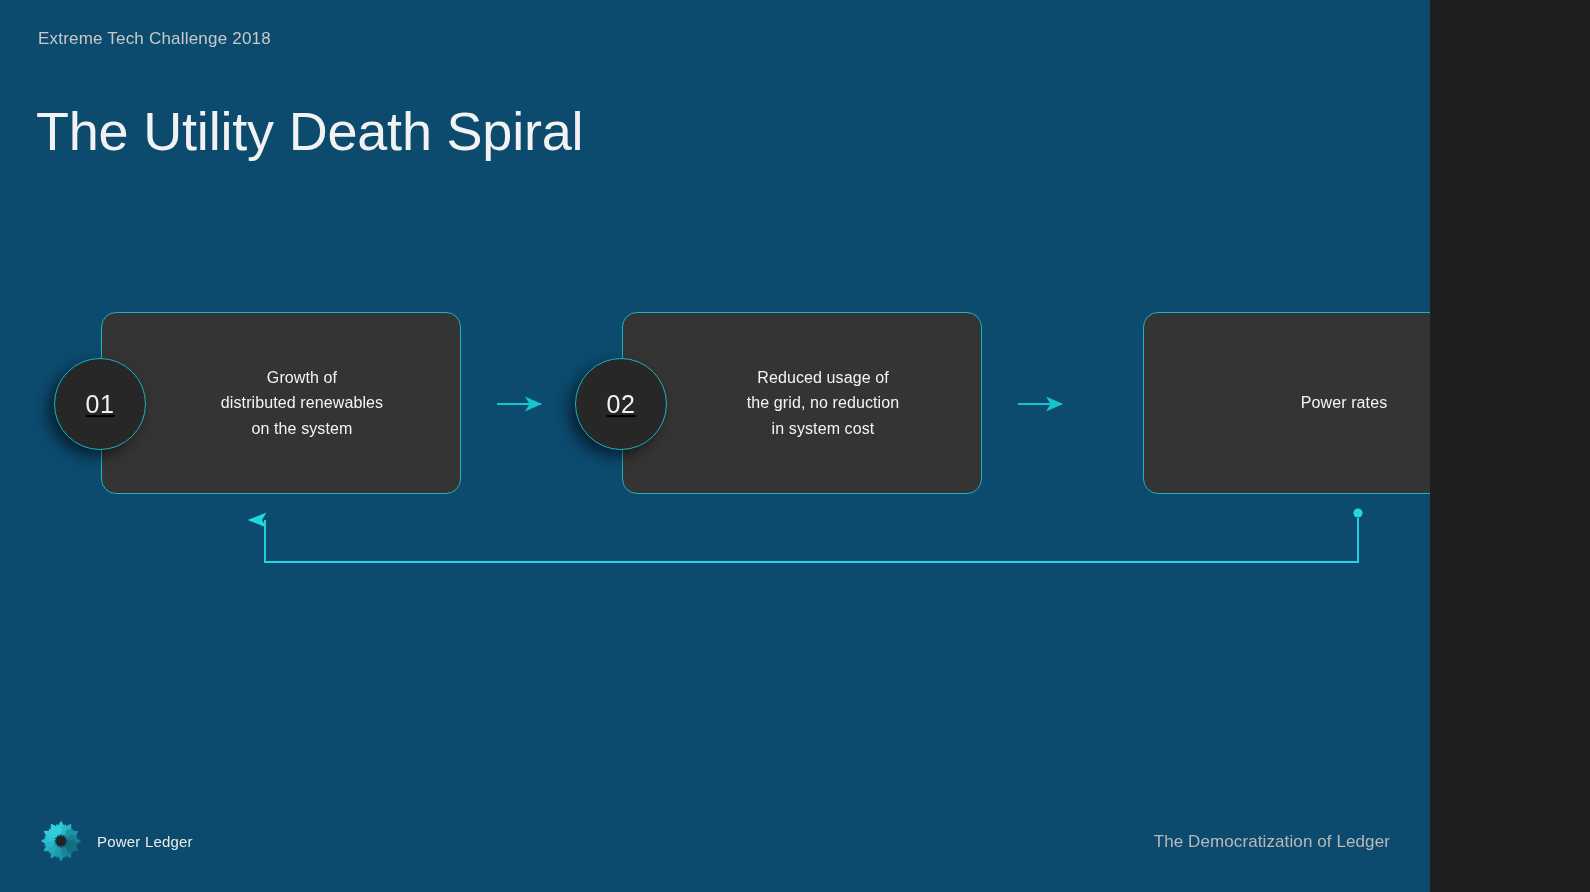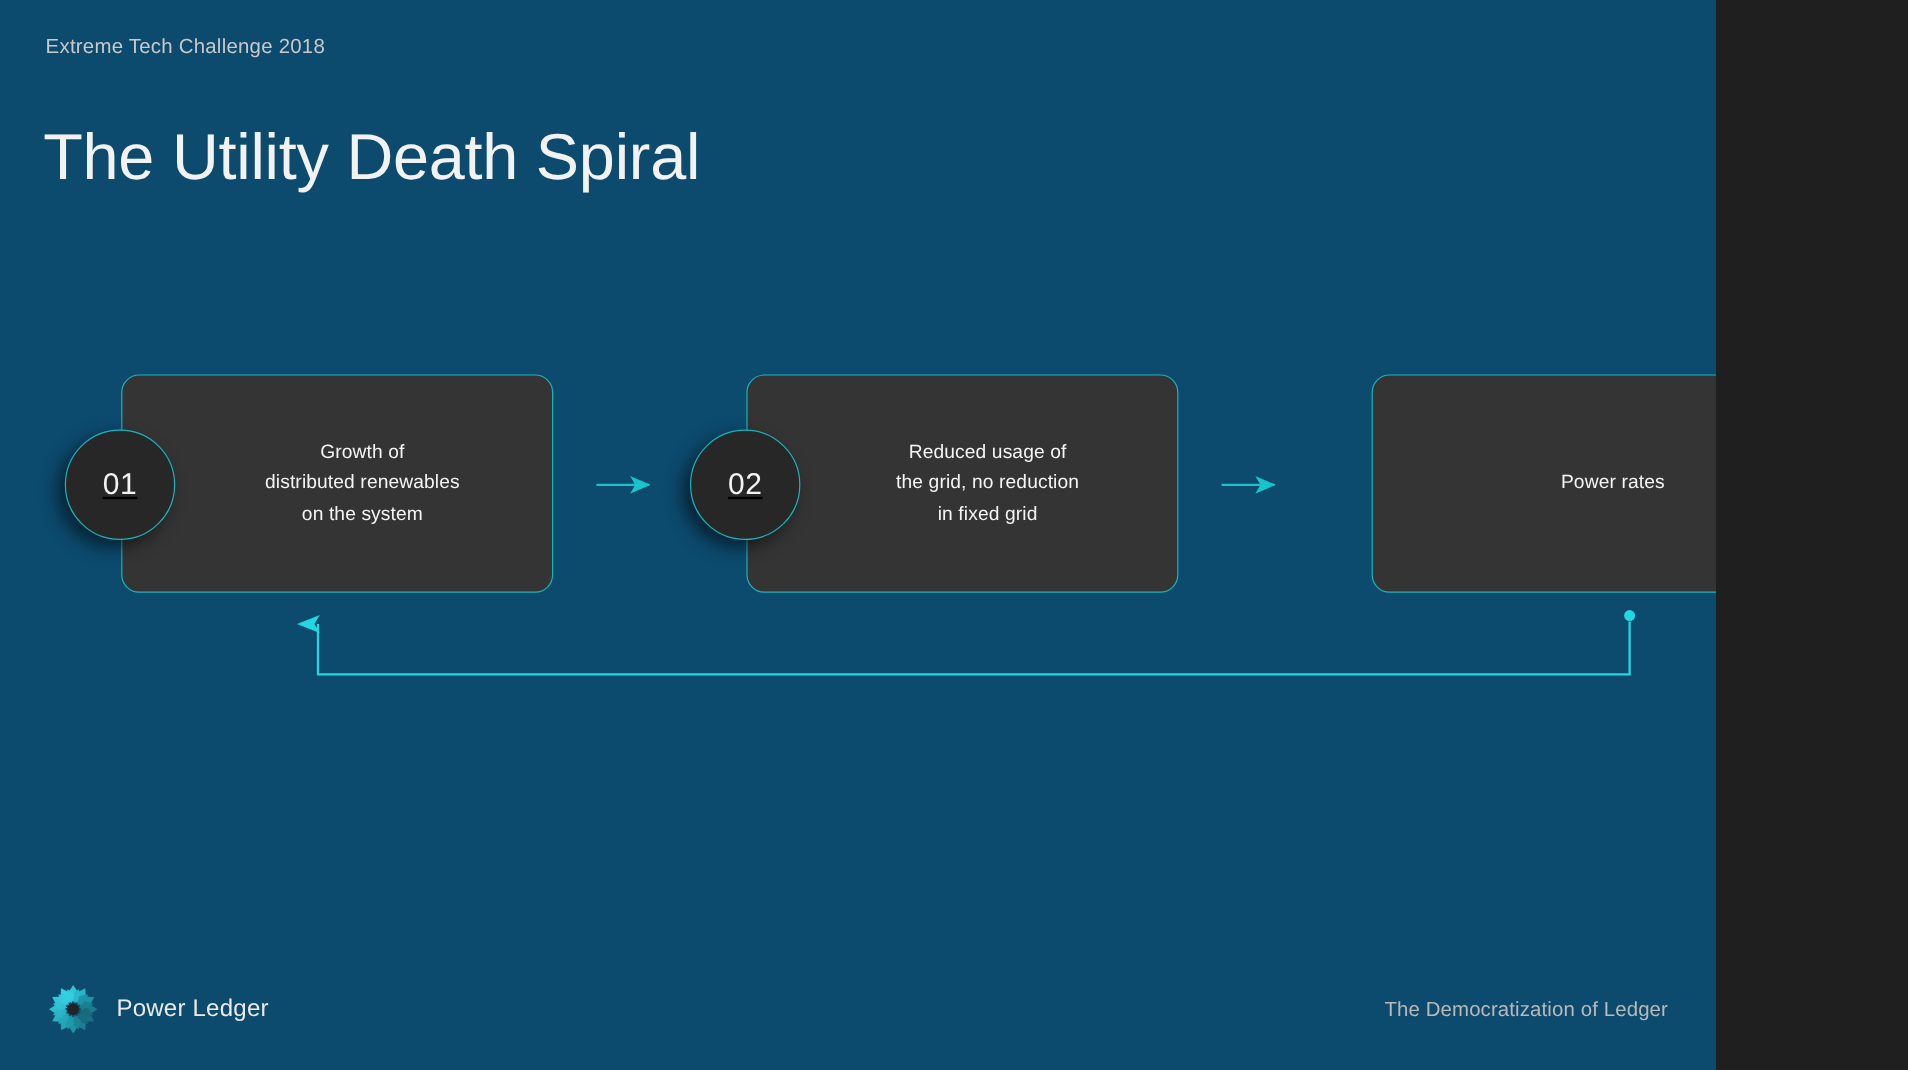--- a/index.html
+++ b/index.html
@@ -110,21 +110,21 @@
     display: flex;
     align-items: center;
     gap: 13px;
   }
   .logo-mark {
     width: 46px;
     height: 46px;
     display: block;
   }
   .logo-text {
-    font-size: 20px;
+    font-size: 15px;
     font-weight: 400;
     color: #eaeaea;
     letter-spacing: 0.2px;
     white-space: nowrap;
   }
   .footer-right {
     position: absolute;
     right: 40px;
     bottom: 40px;
     font-size: 17px;
@@ -177,21 +177,21 @@
       </div>
     </div>
     <div class="badge" style="left:54px; top:358px;">
       <span class="badge-num">01</span>
     </div>
 
     <div class="card" style="left:622px; top:312px; width:360px; height:182px;">
       <div class="card-text">
         <span>Reduced usage of</span><br>
         <span>the grid, no reduction</span><br>
-        <span>in fixed grid</span>
+        <span>in system cost</span>
       </div>
     </div>
     <div class="badge" style="left:575px; top:358px;">
       <span class="badge-num">02</span>
     </div>
 
     <div class="card" style="left:1143px; top:312px; width:360px; height:182px;">
       <div class="card-text">
         <span>Power rates</span>
       </div>

